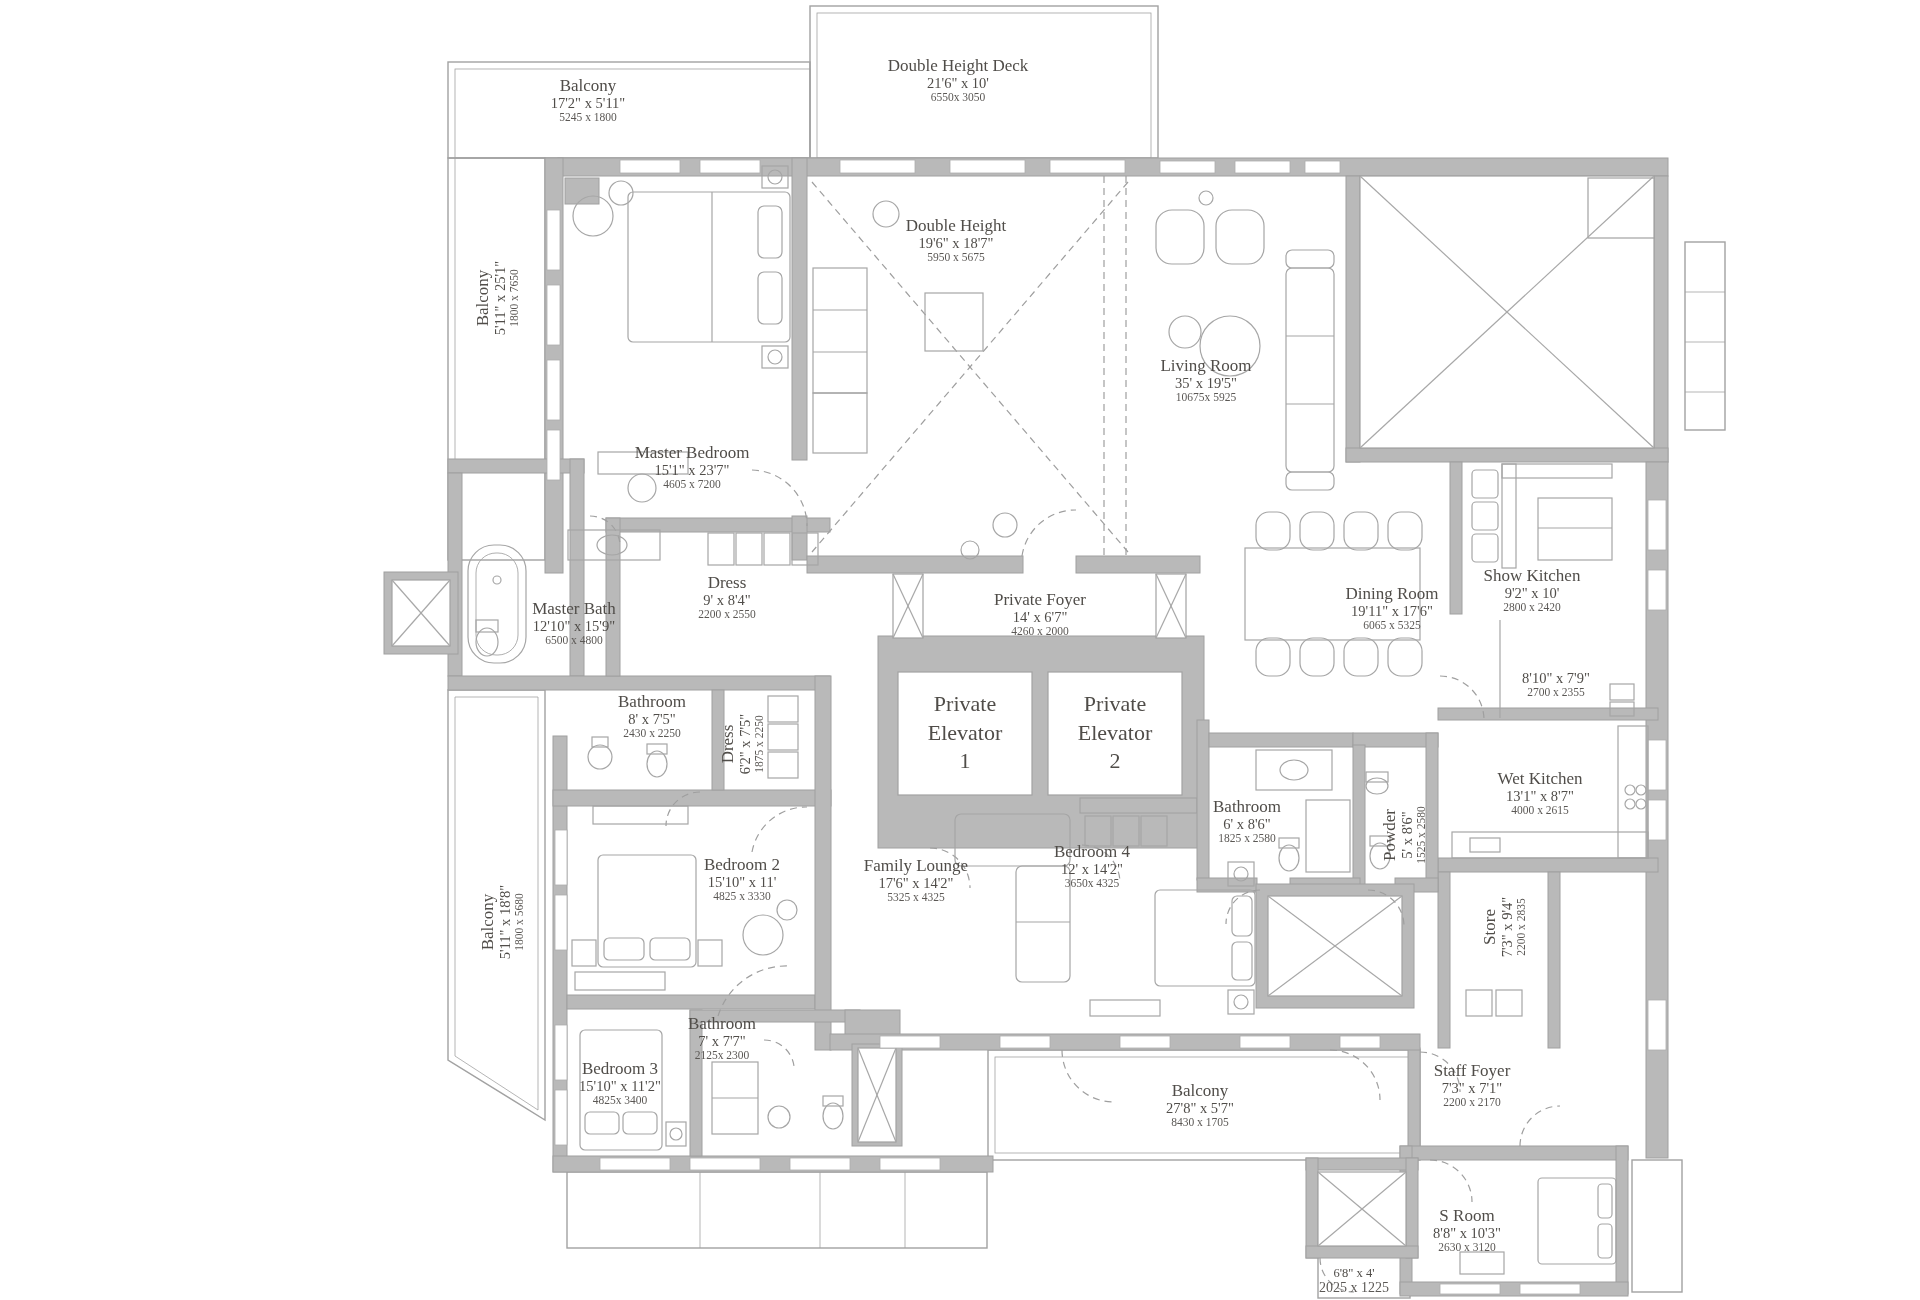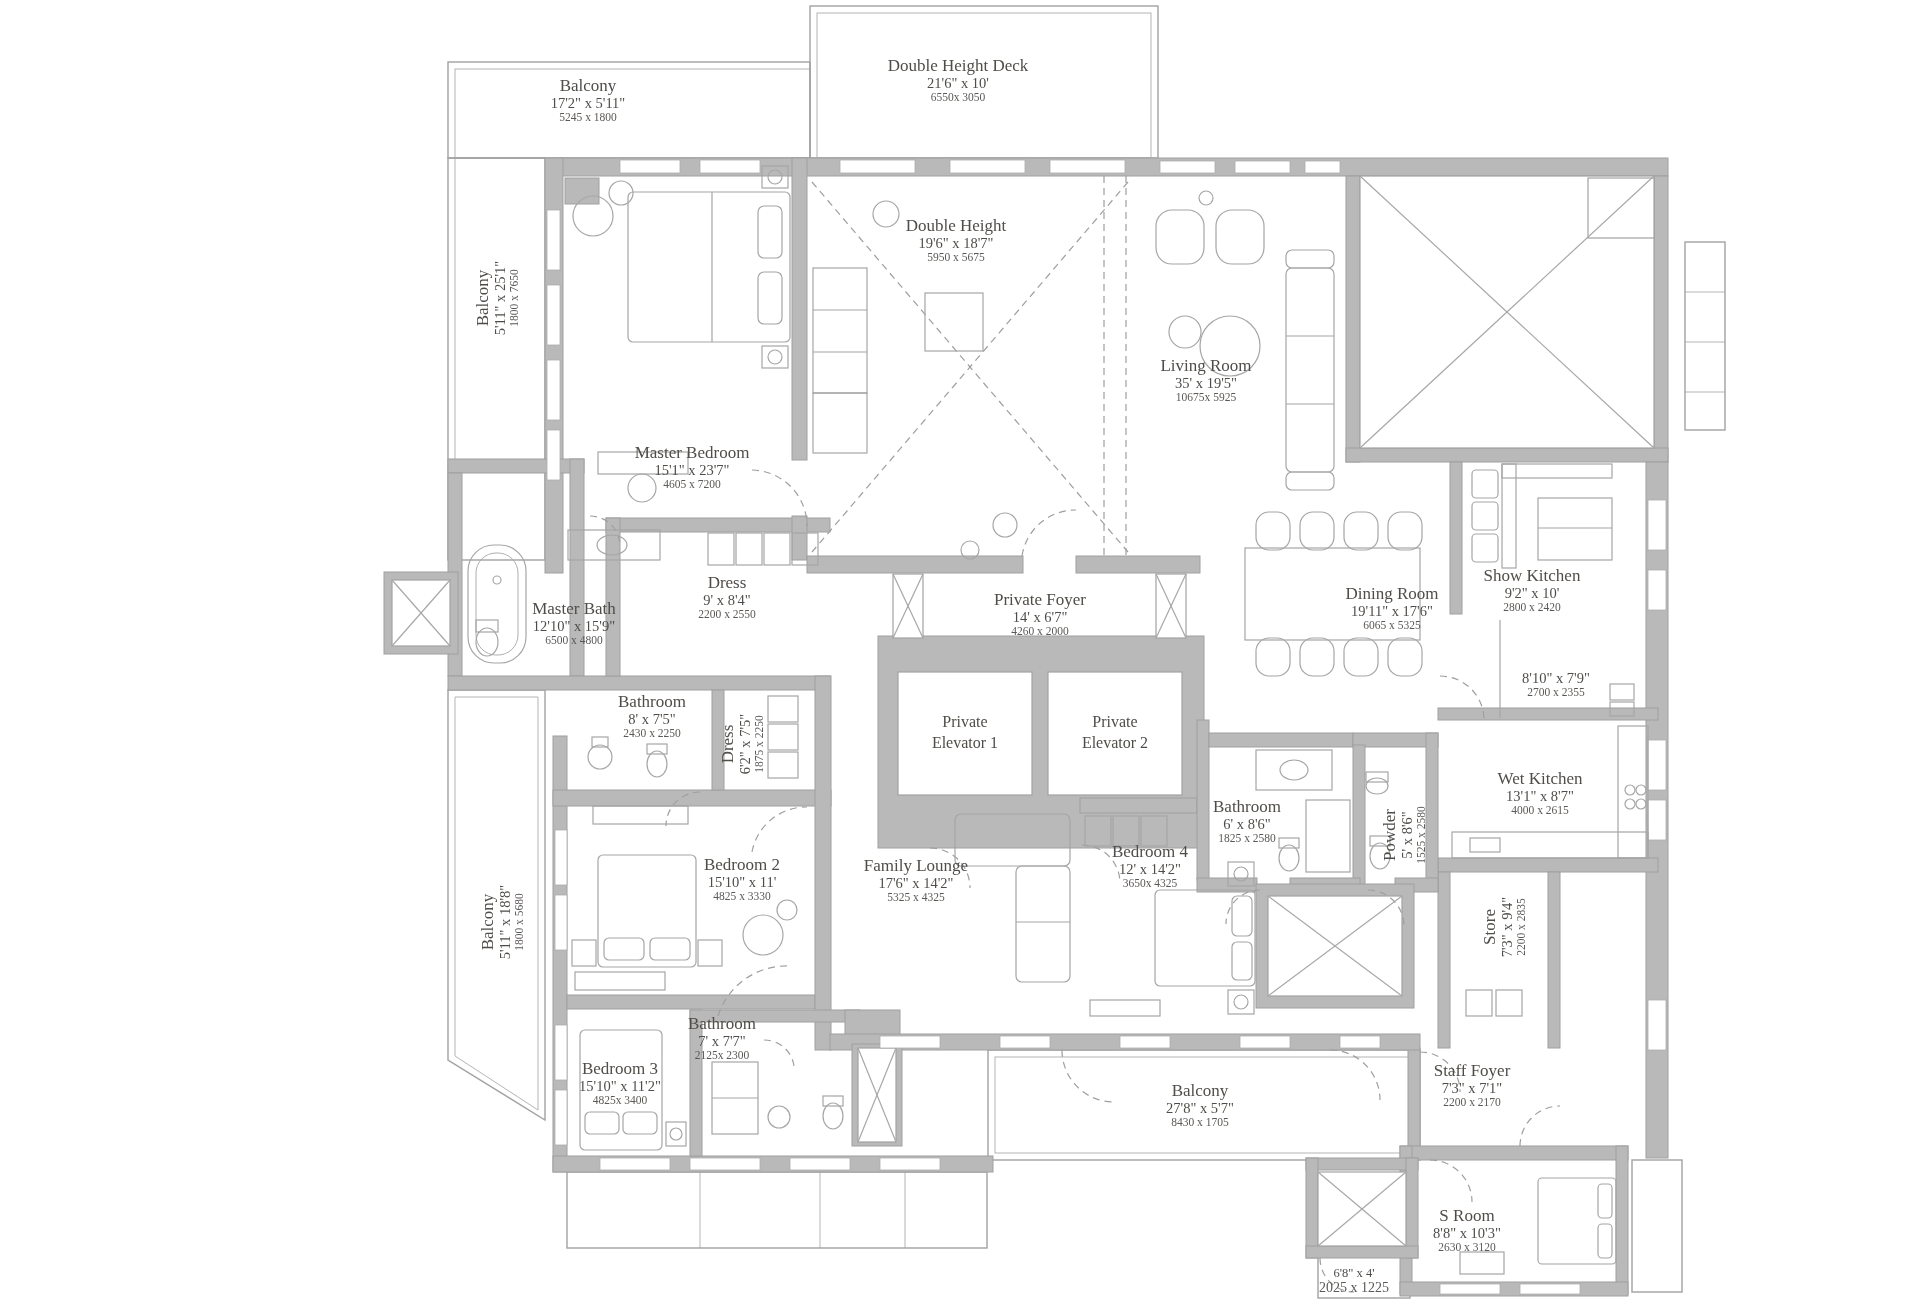--- a/index.html
+++ b/index.html
@@ -7,21 +7,21 @@
          font-family:"Liberation Serif", serif;}
   #plan-svg{position:absolute;left:0;top:0;}
   .room-label{position:absolute;transform:translate(-50%,-50%);text-align:center;
               color:#504d49;line-height:1.12;pointer-events:none;}
   .room-label div{white-space:nowrap;}
   .room-label .rn{font-size:17px;}
   .room-label .rd{font-size:14.5px;}
   .room-label .rm{font-size:11.5px;color:#5b5855;}
   .room-label.vert{transform:translate(-50%,-50%) rotate(-90deg);}
   .room-label.elev{width:88px;}
-  .room-label.elev .rn{white-space:normal;font-size:16px;line-height:1.3;}
+  .room-label.elev .rn{white-space:normal;font-size:22px;line-height:1.3;}
   .room-label.small .rd{font-size:12.5px;}
   .room-label.small .rm{font-size:14px;}
 </style>
 </head>
 <body>
 
 <div id="stage">
 
 <svg id="plan-svg" width="1920" height="1300" viewBox="0 0 1920 1300">
 
@@ -415,21 +415,21 @@
     <div class="rn">Private Elevator 1</div>
   </div>
   <div class="room-label elev" style="left:1115px;top:733px">
     <div class="rn">Private Elevator 2</div>
   </div>
   <div class="room-label" style="left:1247px;top:821px">
     <div class="rn">Bathroom</div>
     <div class="rd">6' x 8'6"</div>
     <div class="rm">1825 x 2580</div>
   </div>
-  <div class="room-label" style="left:1150px;top:866px">
+  <div class="room-label" style="left:1092px;top:866px">
     <div class="rn">Bedroom 4</div>
     <div class="rd">12' x 14'2"</div>
     <div class="rm">3650x 4325</div>
   </div>
   <div class="room-label vert" style="left:1404px;top:835px">
     <div class="rn">Powder</div>
     <div class="rd">5' x 8'6"</div>
     <div class="rm">1525 x 2580</div>
   </div>
   <div class="room-label" style="left:652px;top:716px">

